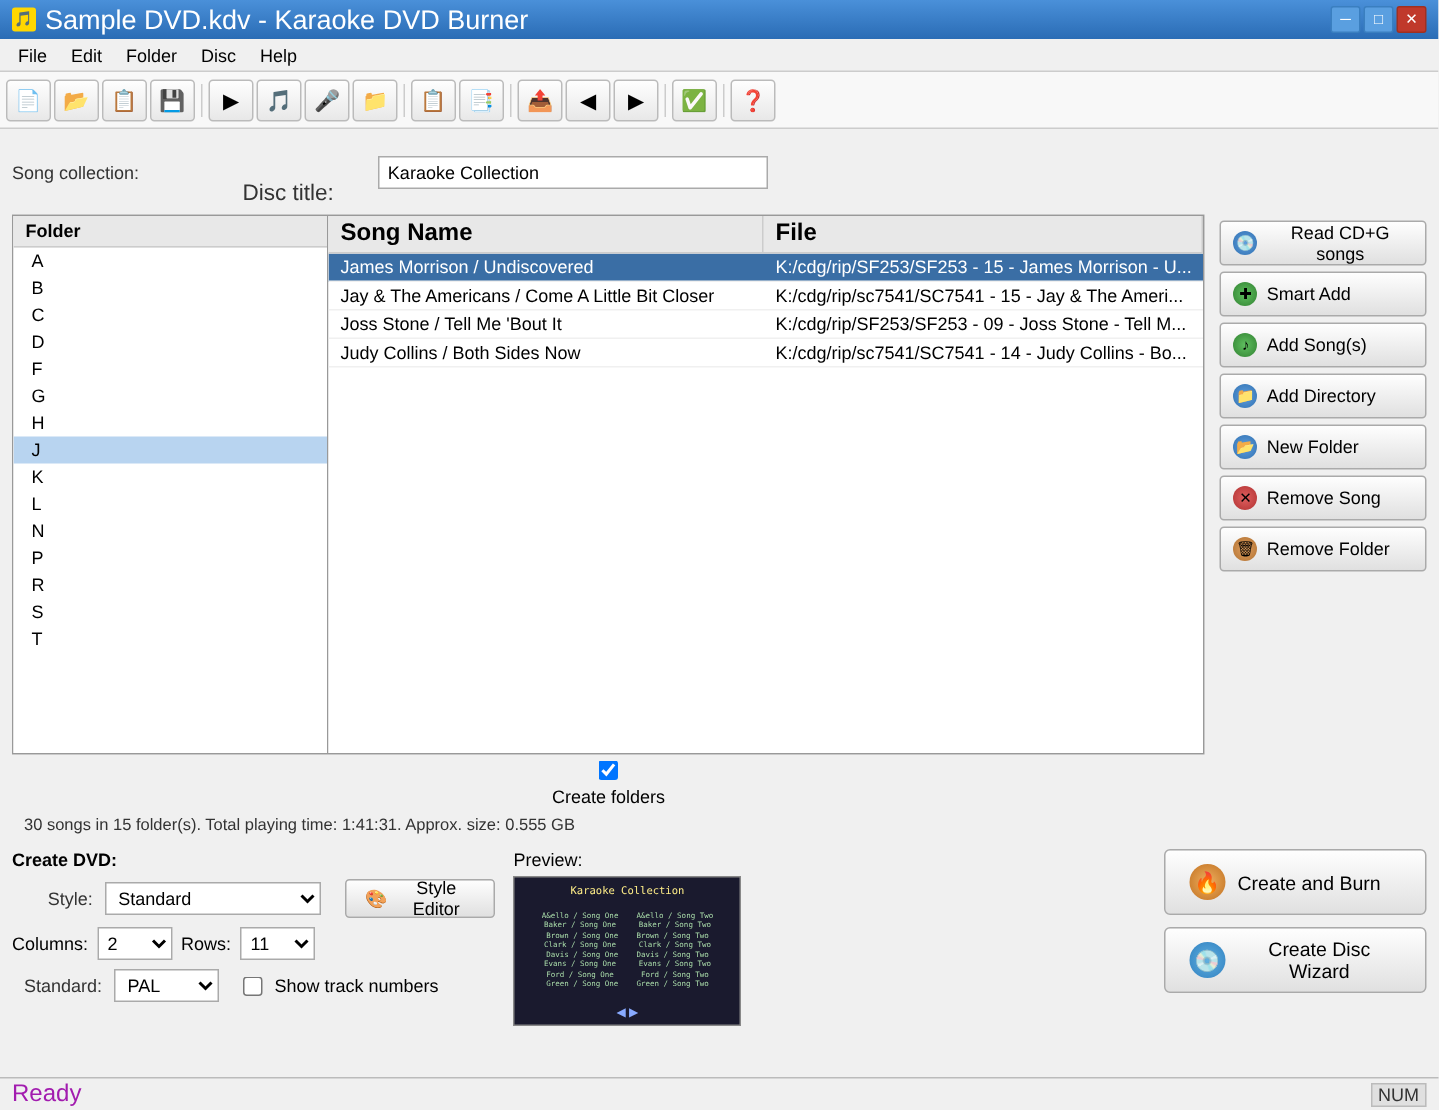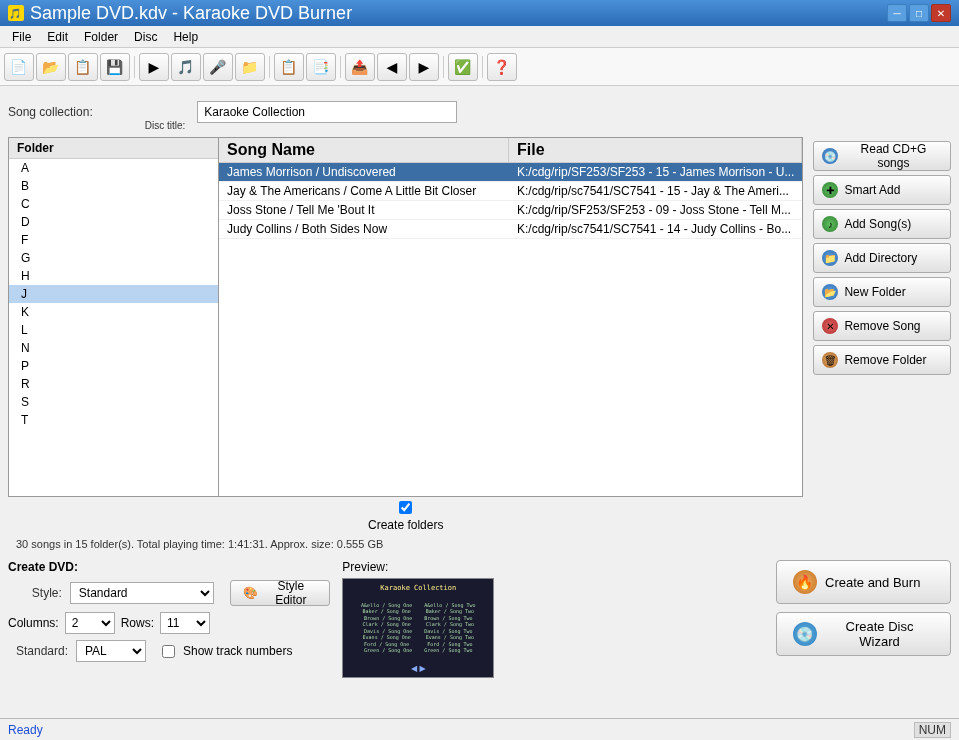--- a/index.html
+++ b/index.html
@@ -103,28 +103,28 @@
       height: 22px;
       background: #ccc;
       margin: 0 2px;
     }
 
     
     .collection-header {
       display: flex;
       align-items: center;
       margin-bottom: 6px;
-      gap: 12px;
+      gap: 29px;
     }
     .collection-label {
       font-size: 12px;
       color: #333;
     }
     .disc-title-label {
-      font-size: 10px;
+      font-size: 15px;
       color: #333;
       margin-left: 40px;
       margin-top: 28px;
     }
     .disc-title-input {
       border: 1px solid #aaa;
       background: white;
       padding: 2px 6px;
       font-size: 12px;
       width: 260px;
@@ -358,22 +358,22 @@
       right: 0;
       height: 22px;
       background: #f0f0f0;
       border-top: 1px solid #bbb;
       display: flex;
       align-items: center;
       padding: 0 8px;
       justify-content: space-between;
     }
     .status-text {
-      font-size: 12px;
-      color: #1d4ed8;
+      font-size: 16px;
+      color: #a21caf;
     }
     .status-num {
       font-size: 12px;
       color: #333;
       background: #e0e0e0;
       border: 1px solid #bbb;
       padding: 0 4px;
     }
 
     

